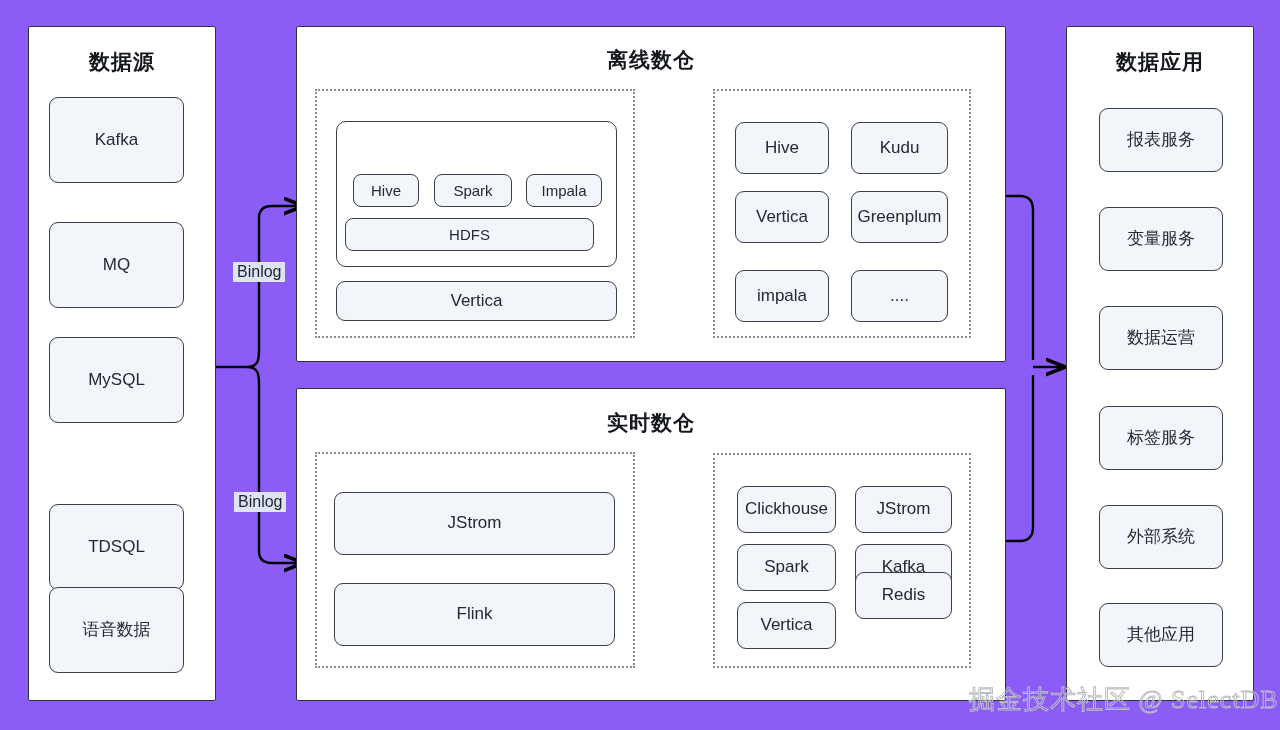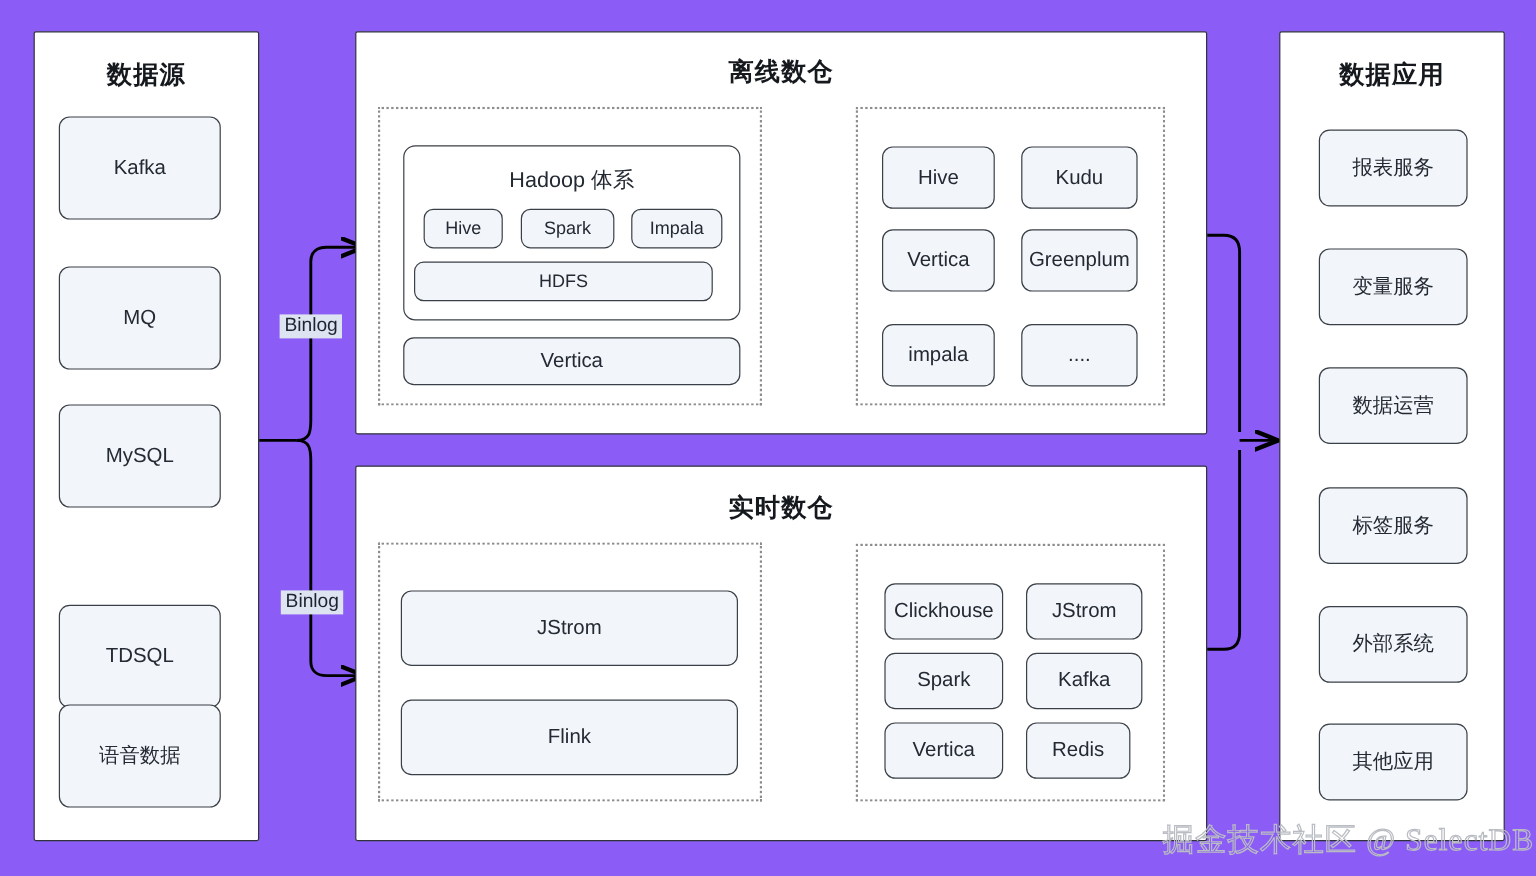--- a/index.html
+++ b/index.html
@@ -160,21 +160,20 @@
   <div class="node" style="left:49px; top:587px; width:135px; height:86px;">
     <span>语音数据</span>
   </div>
 
   <div class="panel" style="left:296px; top:26px; width:710px; height:336px;"></div>
   <div class="panel-title" style="left:296px; top:46px; width:710px;">离线数仓</div>
 
   <div class="dotted" style="left:315px; top:89px; width:320px; height:249px;"></div>
 
   <div class="group-card" style="left:336px; top:121px; width:281px; height:146px;"></div>
-  <div class="group-card-title" style="left:336px; top:138px; width:281px;">Hadoop 体系</div>
 
   <div class="node small" style="left:353px; top:174px; width:66px; height:33px;">
     <span>Hive</span>
   </div>
   <div class="node small" style="left:434px; top:174px; width:78px; height:33px;">
     <span>Spark</span>
   </div>
   <div class="node small" style="left:526px; top:174px; width:76px; height:33px;">
     <span>Impala</span>
   </div>
@@ -229,21 +228,21 @@
   </div>
   <div class="node" style="left:737px; top:544px; width:99px; height:47px;">
     <span>Spark</span>
   </div>
   <div class="node" style="left:855px; top:544px; width:97px; height:47px;">
     <span>Kafka</span>
   </div>
   <div class="node" style="left:737px; top:602px; width:99px; height:47px;">
     <span>Vertica</span>
   </div>
-  <div class="node" style="left:855px; top:602px; width:87px; height:47px;">
+  <div class="node" style="left:855px; top:572px; width:97px; height:47px;">
     <span>Redis</span>
   </div>
 
   <div class="panel" style="left:1066px; top:26px; width:188px; height:675px;"></div>
   <div class="panel-title" style="left:1066px; top:48px; width:188px;">数据应用</div>
 
   <div class="node" style="left:1099px; top:108px; width:124px; height:64px;">
     <span>报表服务</span>
   </div>
   <div class="node" style="left:1099px; top:207px; width:124px; height:64px;">

